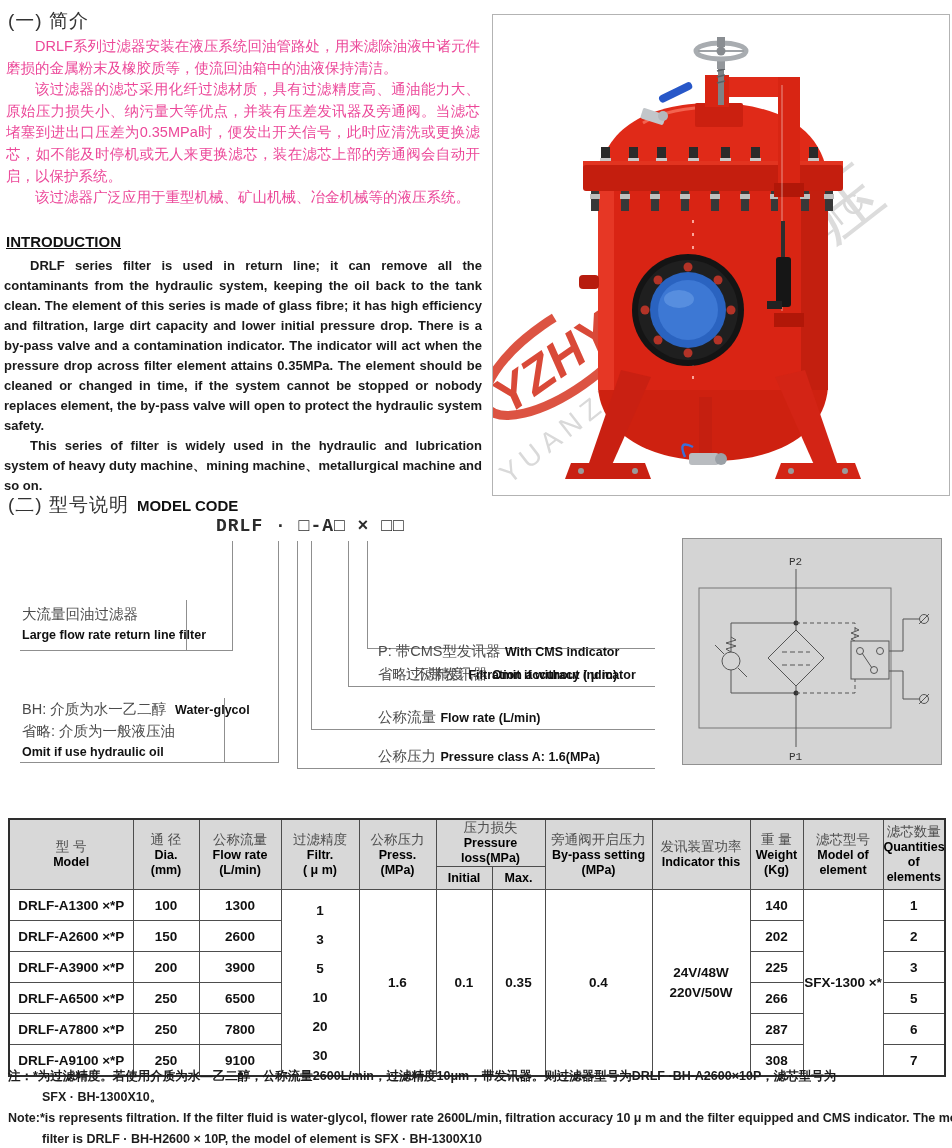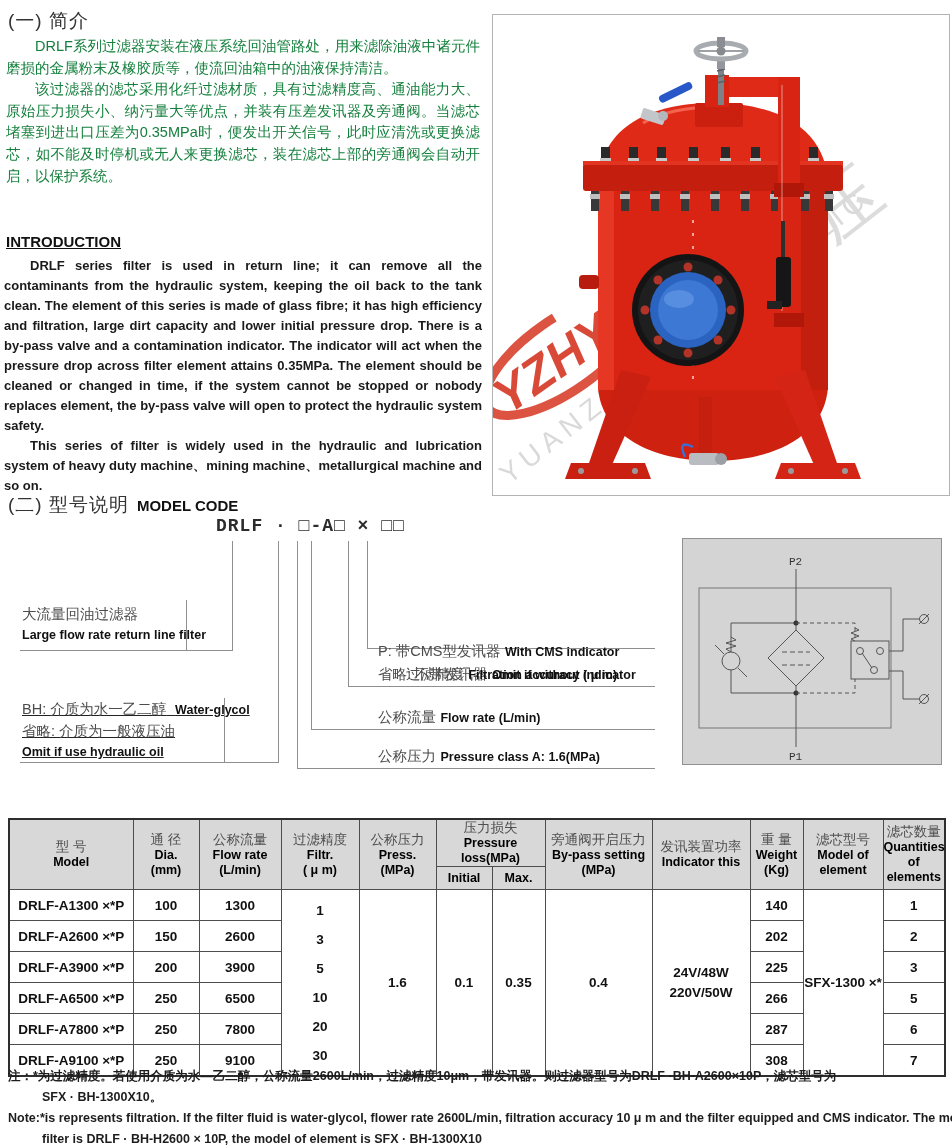--- a/index.html
+++ b/index.html
@@ -3,21 +3,21 @@
 <meta charset="utf-8">
 <style>
   html,body{margin:0;padding:0;background:#fff;}
   body{width:952px;height:1148px;font-family:"Liberation Sans",sans-serif;color:#222;}
   .page{position:relative;width:952px;height:1148px;background:#fff;overflow:hidden;}
   .abs{position:absolute;}
   
   .sec-title{font-size:19px;color:#333;letter-spacing:1px;}
   .sec-title .en{font-size:15px;font-weight:700;color:#111;letter-spacing:0;margin-left:8px;text-align:right;}
   
-  .cn-par{width:474px;font-size:14.5px;line-height:21.6px;color:#15803d;text-align:justify;margin:0;text-indent:2em;}
+  .cn-par{width:474px;font-size:14.5px;line-height:21.6px;color:#ec4899;text-align:justify;margin:0;text-indent:2em;}
   .intro-head{font-size:15px;font-weight:700;color:#111;}
   .en-par{width:478px;font-size:13px;line-height:20px;font-weight:600;color:#1a1a1a;text-align:justify;margin:0 0 0 0;text-indent:2em;}
   
   .photo{border:1px solid #b3b3b3;background:#fff;}
   
   .ln{position:absolute;background:#8f8f8f;}
   .vln{width:1px;}
   .hln{height:1px;}
   .code{font-size:18px;font-weight:600;color:#2c2c2c;letter-spacing:1px;}
   .lbl .cn{font-size:14.5px;color:#4c4c4c;}
@@ -43,20 +43,21 @@
 <body>
 
 <div class="page">
 
   <div class="abs sec-title" style="left:8px;top:8px;">
     <span>(一) 简介</span>
   </div>
   <div class="abs" style="left:6px;top:36px;">
     <p class="cn-par">DRLF系列过滤器安装在液压系统回油管路处，用来滤除油液中诸元件磨损的金属粉末及橡胶质等，使流回油箱中的油液保持清洁。</p>
     <p class="cn-par">该过滤器的滤芯采用化纤过滤材质，具有过滤精度高、通油能力大、原始压力损失小、纳污量大等优点，并装有压差发讯器及旁通阀。当滤芯堵塞到进出口压差为0.35MPa时，便发出开关信号，此时应清洗或更换滤芯，如不能及时停机或无人来更换滤芯，装在滤芯上部的旁通阀会自动开启，以保护系统。</p>
+    <p class="cn-par">该过滤器广泛应用于重型机械、矿山机械、冶金机械等的液压系统。</p>
   </div>
   <div class="abs intro-head" style="left:6px;top:233px;text-decoration:underline;">INTRODUCTION</div>
   <div class="abs" style="left:4px;top:256px;">
     <p class="en-par">DRLF series filter is used in return line; it can remove all the contaminants from the hydraulic system, keeping the oil back to the tank clean. The element of this series is made of glass fibre; it has high efficiency and filtration, large dirt capacity and lower initial pressure drop. There is a by-pass valve and a contamination indicator. The indicator will act when the pressure drop across filter element attains 0.35MPa. The element should be cleaned or changed in time, if the system cannot be stopped or nobody replaces element, the by-pass valve will open to protect the hydraulic system safety.</p>
     <p class="en-par">This series of filter is widely used in the hydraulic and lubrication system of heavy duty machine、mining machine、metallurgical machine and so on.</p>
   </div>
 
   <div class="abs photo" style="left:492px;top:14px;width:456px;height:480px;">
     <svg width="456" height="480" viewBox="0 0 456 480">
 
@@ -207,21 +208,21 @@
   <div class="ln hln" style="left:311px;top:729px;width:344px;"></div>
   <div class="ln hln" style="left:348px;top:686px;width:307px;"></div>
   <div class="ln hln" style="left:367px;top:648px;width:288px;"></div>
   <div class="ln vln" style="left:186px;top:600px;height:50px;"></div>
   <div class="ln vln" style="left:224px;top:698px;height:64px;"></div>
 
   <div class="abs lbl" style="left:22px;top:604px;">
     <span class="cn" style="display:block;">大流量回油过滤器</span>
     <span class="en" style="display:block;">Large flow rate return line filter</span>
   </div>
-  <div class="abs lbl" style="left:22px;top:698px;text-decoration:underline;">
+  <div class="abs lbl" style="left:22px;top:698px;">
     <span style="display:block;"><span class="cn">BH: 介质为水一乙二醇</span>&nbsp;&nbsp;<span class="en">Water-glycol</span></span>
     <span class="cn" style="display:block;">省略: 介质为一般液压油</span>
     <span class="en" style="display:block;">Omit if use hydraulic oil</span>
   </div>
 
   <div class="abs lbl" style="left:378px;top:604px;">
     <span style="display:block;margin-top:36px;"><span class="cn">P: 带CMS型发讯器</span>&nbsp;<span class="en">With CMS indicator</span></span>
     <span style="display:block;"><span class="cn">省略: 不带发讯器</span>&nbsp;<span class="en">Omit if without indicator</span></span>
   </div>
   <div class="abs lbl" style="left:378px;top:663px;margin-left:28px;">

